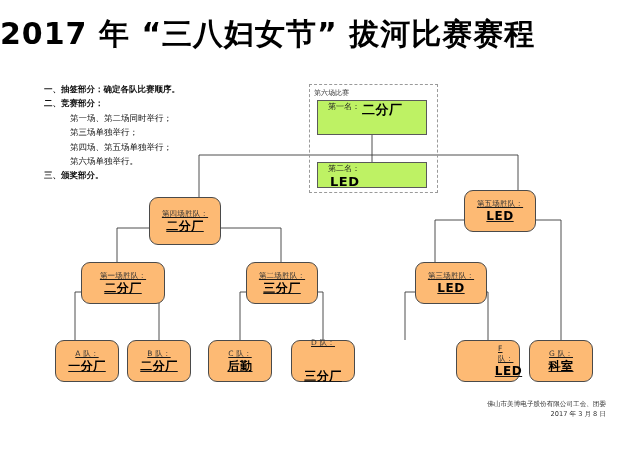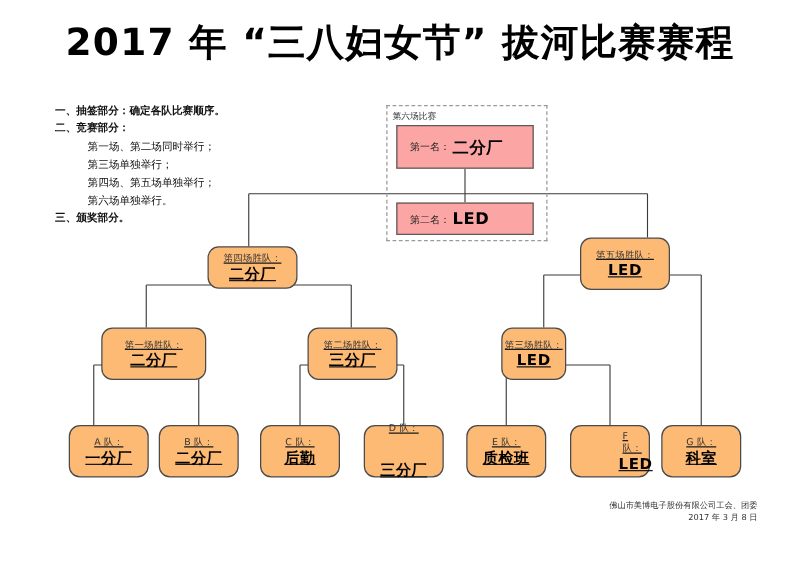--- a/index.html
+++ b/index.html
@@ -5,21 +5,21 @@
   html,body{margin:0;padding:0;}
   body{
     width:640px;height:453px;background:#ffffff;
     font-family:"DejaVu Sans","Liberation Sans",sans-serif;
     color:#1a1a1a;position:relative;overflow:hidden;
   }
   #stage{position:absolute;left:0;top:0;width:640px;height:453px;}
 
   
   .title{
-    position:absolute;left:0;top:14px;width:640px;text-align:center;
+    position:absolute;left:0;top:14px;width:640px;
     font-size:30px;font-weight:700;letter-spacing:1px;color:#000;
     font-family:"DejaVu Sans","Liberation Sans",sans-serif;
     white-space:nowrap;
   }
 
   
   .notes{position:absolute;left:44px;top:82px;width:240px;}
   .note-line{font-size:8.5px;line-height:14.4px;color:#111;white-space:nowrap;}
   .note-line.head{font-weight:700;}
   .note-line.indent{padding-left:26px;}
@@ -38,22 +38,22 @@
     position:absolute;box-sizing:border-box;background:#fdba74;
     border:1px solid #4a4a4a;display:flex;flex-direction:column;
     align-items:center;justify-content:center;text-decoration:underline;
   }
   .nodebox.round{border-radius:9px;}
   .nodebox .lbl{font-size:7.5px;color:#333;line-height:10px;letter-spacing:.2px;}
   .nodebox .val{font-size:12px;font-weight:700;color:#000;line-height:15px;letter-spacing:.5px;}
 
   
   .finalbox{
-    position:absolute;box-sizing:border-box;background:#fca5a5;
-    border:1px solid #5a5a5a;display:flex;align-items:center;
+    position:absolute;box-sizing:border-box;background:#bef264;
+    border:1px solid #5a5a5a;display:flex;align-items:flex-start;
     justify-content:flex-start;padding-left:10px;
   }
   .finalbox .lbl{font-size:8px;color:#222;}
   .finalbox .val{font-size:13px;font-weight:700;color:#000;margin-left:2px;letter-spacing:.5px;}
   .grouptitle{position:absolute;font-size:7px;color:#333;}
 
   
   .footer{position:absolute;right:34px;top:399px;text-align:right;}
   .footer div{font-size:6.6px;line-height:10px;color:#333;white-space:nowrap;margin-left:29px;}
 </style>
@@ -105,46 +105,46 @@
   </svg>
 
   <div class="dashgroup" style="left:309px;top:84px;width:127px;height:107px;"></div>
   <div class="grouptitle" style="left:314px;top:88px;">第六场比赛</div>
 
   <div class="finalbox" style="left:317px;top:100px;width:110px;height:35px;">
     <span class="lbl">第一名：</span>
     <span class="val">二分厂</span>
   </div>
 
-  <div class="finalbox" style="left:317px;top:162px;width:110px;height:26px;">
+  <div class="finalbox" style="left:317px;top:162px;width:110px;height:26px;flex-direction:column;">
     <span class="lbl">第二名：</span>
     <span class="val">LED</span>
   </div>
 
-  <div class="nodebox round" style="left:166px;top:197px;width:72px;height:34px;">
+  <div class="nodebox round" style="left:149px;top:197px;width:72px;height:48px;">
     <span class="lbl">第四场胜队：</span>
     <span class="val">二分厂</span>
   </div>
 
   <div class="nodebox round" style="left:464px;top:190px;width:72px;height:42px;">
     <span class="lbl">第五场胜队：</span>
     <span class="val">LED</span>
   </div>
 
   <div class="nodebox round" style="left:81px;top:262px;width:84px;height:42px;">
     <span class="lbl">第一场胜队：</span>
     <span class="val">二分厂</span>
   </div>
 
   <div class="nodebox round" style="left:246px;top:262px;width:72px;height:42px;">
     <span class="lbl">第二场胜队：</span>
     <span class="val">三分厂</span>
   </div>
 
-  <div class="nodebox round" style="left:401px;top:262px;width:52px;height:42px;text-align:center;">
+  <div class="nodebox round" style="left:415px;top:262px;width:72px;height:42px;text-align:center;">
     <span class="lbl">第三场胜队：</span>
     <span class="val">LED</span>
   </div>
 
   <div class="nodebox round" style="left:55px;top:340px;width:64px;height:42px;">
     <span class="lbl">A 队：</span>
     <span class="val">一分厂</span>
   </div>
 
   <div class="nodebox round" style="left:127px;top:340px;width:64px;height:42px;">
@@ -155,24 +155,20 @@
   <div class="nodebox round" style="left:208px;top:340px;width:64px;height:42px;">
     <span class="lbl">C 队：</span>
     <span class="val">后勤</span>
   </div>
 
   <div class="nodebox round" style="left:291px;top:340px;width:64px;height:42px;gap:21px;">
     <span class="lbl">D 队：</span>
     <span class="val">三分厂</span>
   </div>
 
-  <div class="nodebox round" style="left:373px;top:340px;width:64px;height:42px;">
-    <span class="lbl">E 队：</span>
-    <span class="val">质检班</span>
-  </div>
 
   <div class="nodebox round" style="left:456px;top:340px;width:64px;height:42px;padding-left:41px;">
     <span class="lbl">F 队：</span>
     <span class="val">LED</span>
   </div>
 
   <div class="nodebox round" style="left:529px;top:340px;width:64px;height:42px;">
     <span class="lbl">G 队：</span>
     <span class="val">科室</span>
   </div>

